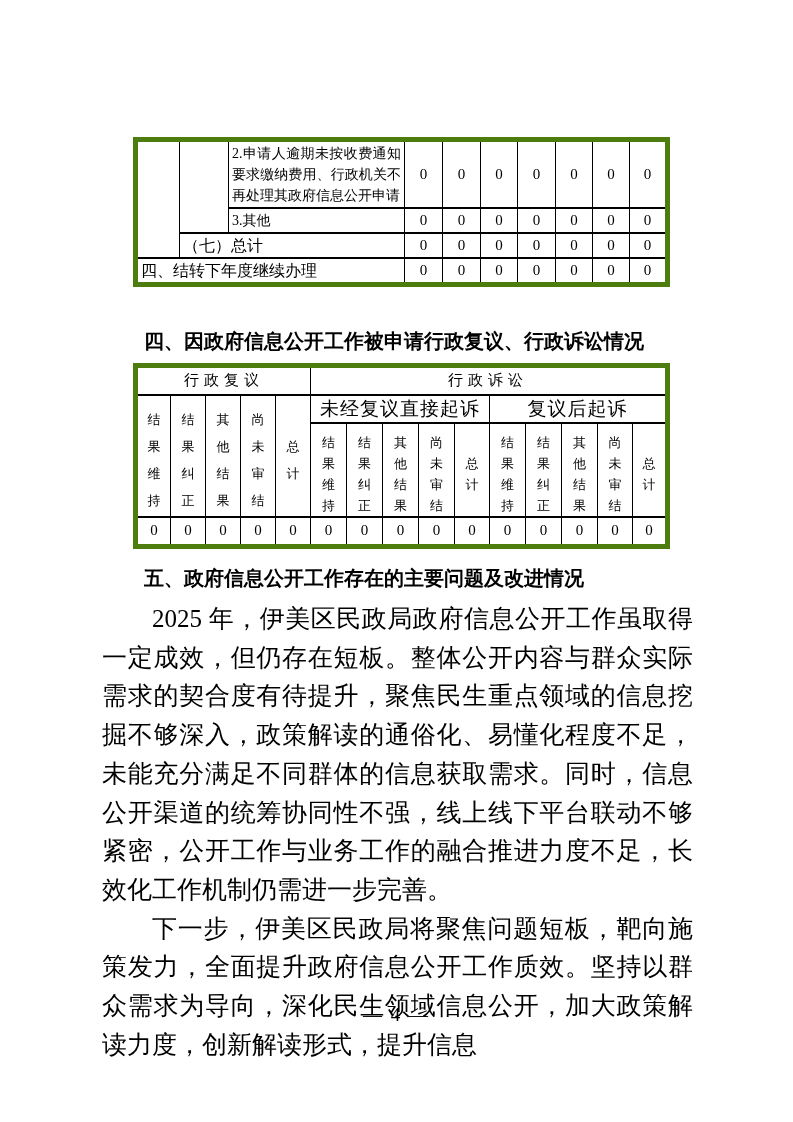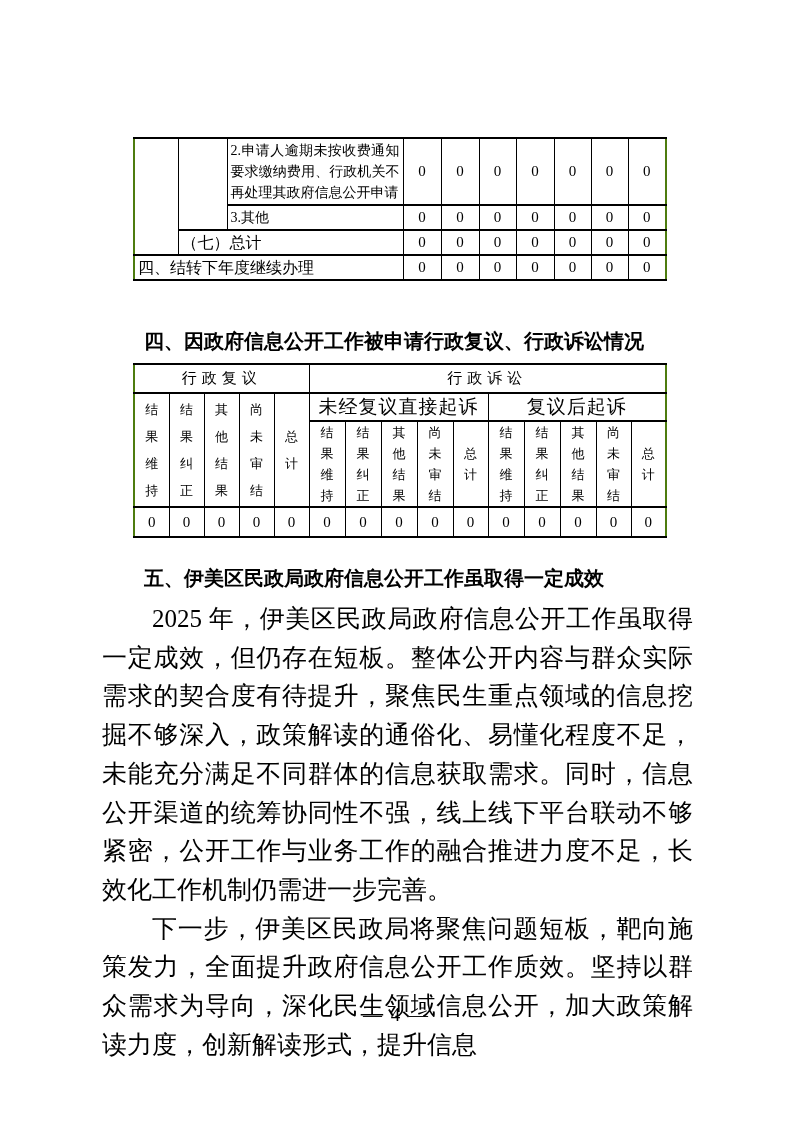--- a/index.html
+++ b/index.html
@@ -21,21 +21,21 @@
     background:#fff;
   }
   td,th{
     border:solid #000;
     border-width:2px 1px;
     padding:0;
     font-weight:normal;
     vertical-align:middle;
     overflow:hidden;
   }
-  table{border:2px solid #4d7c0f;}
+  table{border:5px solid #4d7c0f;}
 
   
   .t1{top:137px;width:532px;}
   .t1 .r1{height:67px;}
   .t1 .r2{height:23px;padding-left:36px;}
   .t1 .r3{height:23px;}
   .t1 .r4{height:19px;}
   .t1 .lbl{
     text-align:left;
     padding:1px 3px;
@@ -66,20 +66,21 @@
     letter-spacing:1px;
   }
   .t2 .vh{text-align:center;vertical-align:middle;}
   .t2 .vh span{
     display:inline-block;
     width:1.1em;
     font-size:13px;
     line-height:21px;
     word-break:break-all;
     text-align:center;
+    margin-top:8px;
   }
   .t2 .tall span{line-height:27px;}
 
   
   .sec-heading{
     position:absolute;
     left:102px;width:591px;
     padding-left:42px;
     box-sizing:border-box;
     font-family:"Liberation Sans","DejaVu Sans",sans-serif;
@@ -231,21 +232,21 @@
       <td class="num">0</td>
       <td class="num">0</td>
       <td class="num">0</td>
       <td class="num">0</td>
       <td class="num">0</td>
       <td class="num">0</td>
     </tr>
   </tbody>
     </table>
 
-  <div class="sec-heading h5">五、伊美区民政局政府信息公开工作虽取得一定成效</div>
+  <div class="sec-heading h5">五、政府信息公开工作存在的主要问题及改进情况</div>
 
   <div class="bodytext">
     <p>2025 年，伊美区民政局政府信息公开工作虽取得一定成效，但仍存在短板。整体公开内容与群众实际需求的契合度有待提升，聚焦民生重点领域的信息挖掘不够深入，政策解读的通俗化、易懂化程度不足，未能充分满足不同群体的信息获取需求。同时，信息公开渠道的统筹协同性不强，线上线下平台联动不够紧密，公开工作与业务工作的融合推进力度不足，长效化工作机制仍需进一步完善。</p>
     <p>下一步，伊美区民政局将聚焦问题短板，靶向施策发力，全面提升政府信息公开工作质效。坚持以群众需求为导向，深化民生领域信息公开，加大政策解读力度，创新解读形式，提升信息</p>
   </div>
 
   <div class="footer">— 4 —</div>
 
 </div>
 

